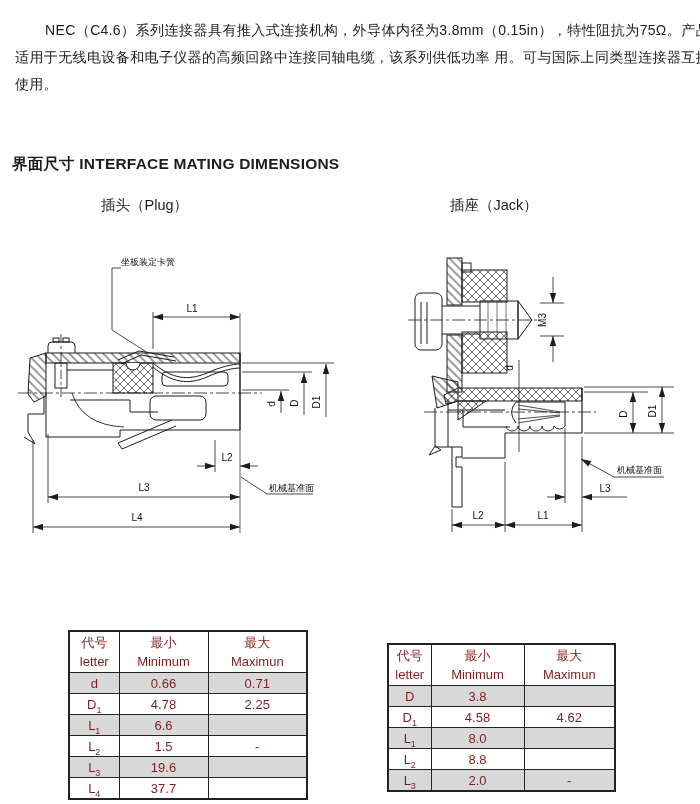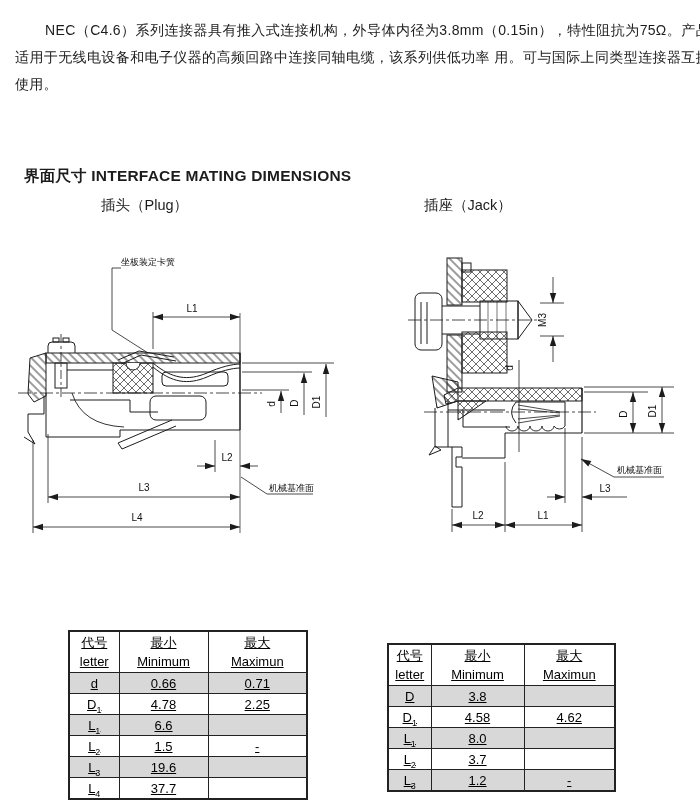--- a/index.html
+++ b/index.html
@@ -1,32 +1,32 @@
 <!DOCTYPE html>
 <html><head>
 <meta charset="utf-8">
 <style>
   html,body{margin:0;padding:0;}
   body{width:700px;height:804px;position:relative;background:#ffffff;
        font-family:"Liberation Sans","DejaVu Sans",sans-serif;color:#1c1c1c;overflow:hidden;}
   .intro{position:absolute;left:3px;top:5px;width:695px;font-size:14px;line-height:27px;
          text-indent:2.15em;text-align:justify;letter-spacing:0.3px;margin:12px;}
   .section-heading{position:absolute;left:8px;top:150px;font-size:15.5px;font-weight:bold;
-         letter-spacing:0.2px;margin:16px;white-space:nowrap;}
+         letter-spacing:0.2px;margin:4px;white-space:nowrap;}
   .subtitle{position:absolute;font-size:14.5px;white-space:nowrap;}
   .plug-title{left:101px;top:196px;}
-  .jack-title{left:424px;top:196px;}
+  .jack-title{left:450px;top:196px;}
   svg.diagram{position:absolute;}
   #plugSvg{left:10px;top:240px;}
   #jackSvg{left:400px;top:230px;}
   svg text{font-family:"Liberation Sans","DejaVu Sans",sans-serif;fill:#111;stroke:none;}
   .dimlab{font-size:10px;}
   .callout{font-size:9px;}
   table.dim-table{position:absolute;border-collapse:collapse;background:#fff;table-layout:fixed;
-         font-size:13px;color:#000000;text-decoration:underline;}
+         font-size:13px;color:#7f1d1d;}
   table.dim-table{border:2.5px solid #222;}
   table.dim-table td,table.dim-table th{border:1.5px solid #222;text-align:center;padding:0;
          font-weight:normal;height:20px;line-height:19px;overflow:hidden;}
   table.dim-table th{height:40px;}
   table.dim-table th div{line-height:19px;}
   #plugTable{left:68px;top:630px;width:238px;}
   #jackTable{left:387px;top:643px;width:227px;}
   tr.shaded td{background:#d8d8d8;}
   sub{font-size:9px;line-height:0;}
 </style>
@@ -279,22 +279,22 @@
     <td>4.58</td>
     <td>4.62</td>
   </tr>
   <tr class="shaded">
     <td><span>L</span><sub>1</sub></td>
     <td>8.0</td>
     <td></td>
   </tr>
   <tr>
     <td><span>L</span><sub>2</sub></td>
-    <td>3.7</td>
+    <td>8.8</td>
     <td></td>
   </tr>
   <tr class="shaded">
     <td><span>L</span><sub>3</sub></td>
-    <td>1.2</td>
+    <td>2.0</td>
     <td>-</td>
   </tr>
 </tbody>
   </table>
 
 </body></html>

